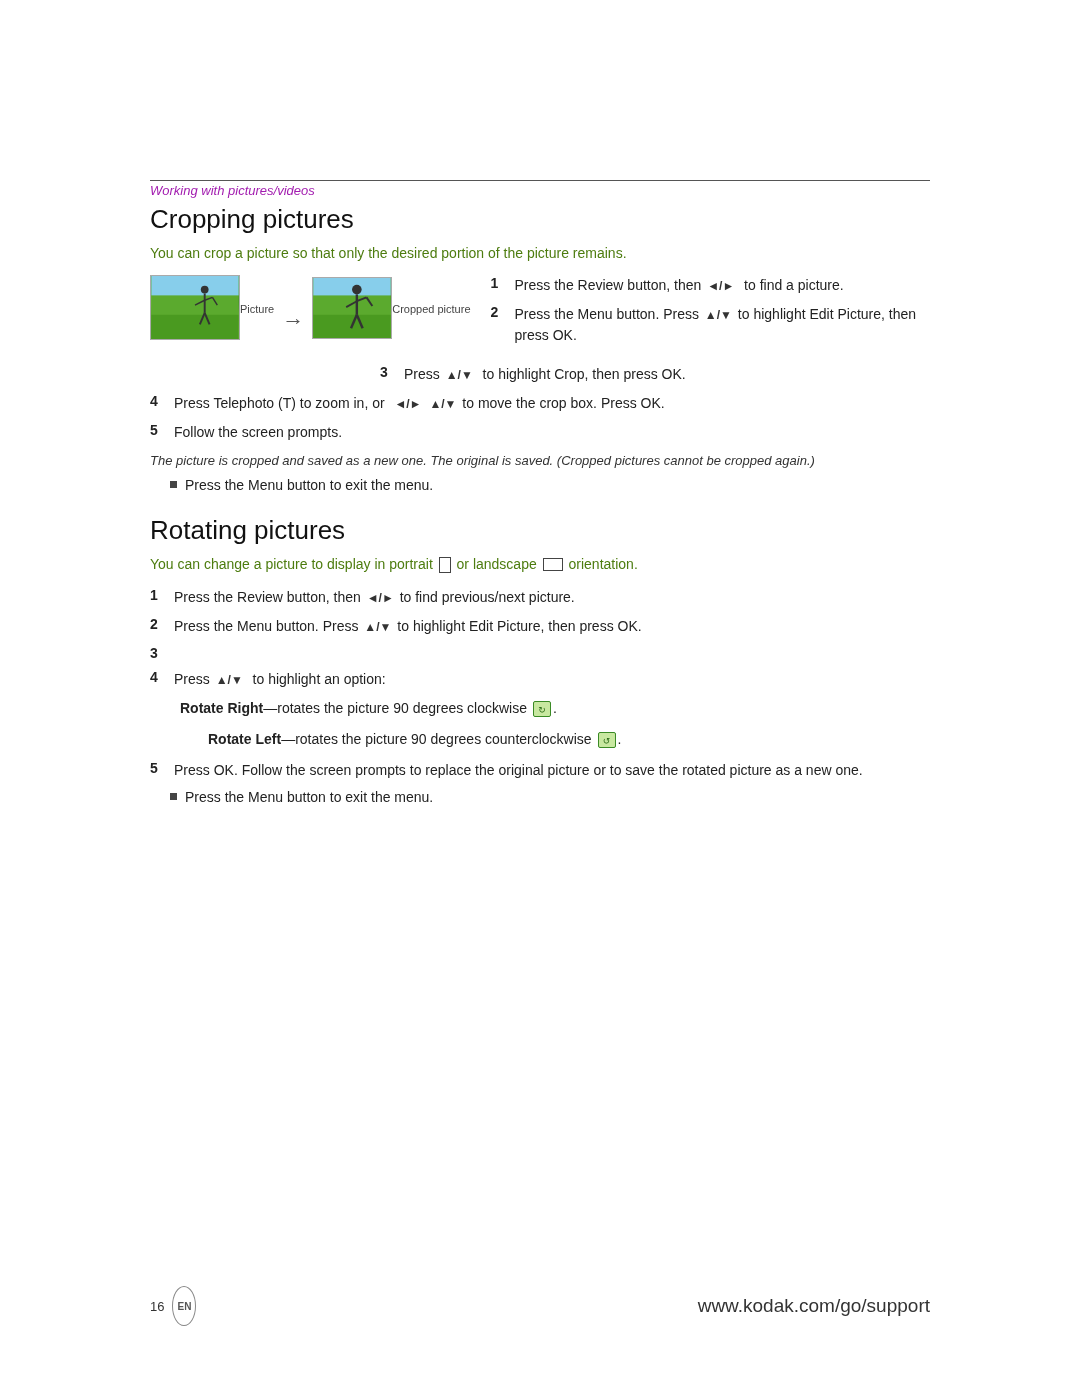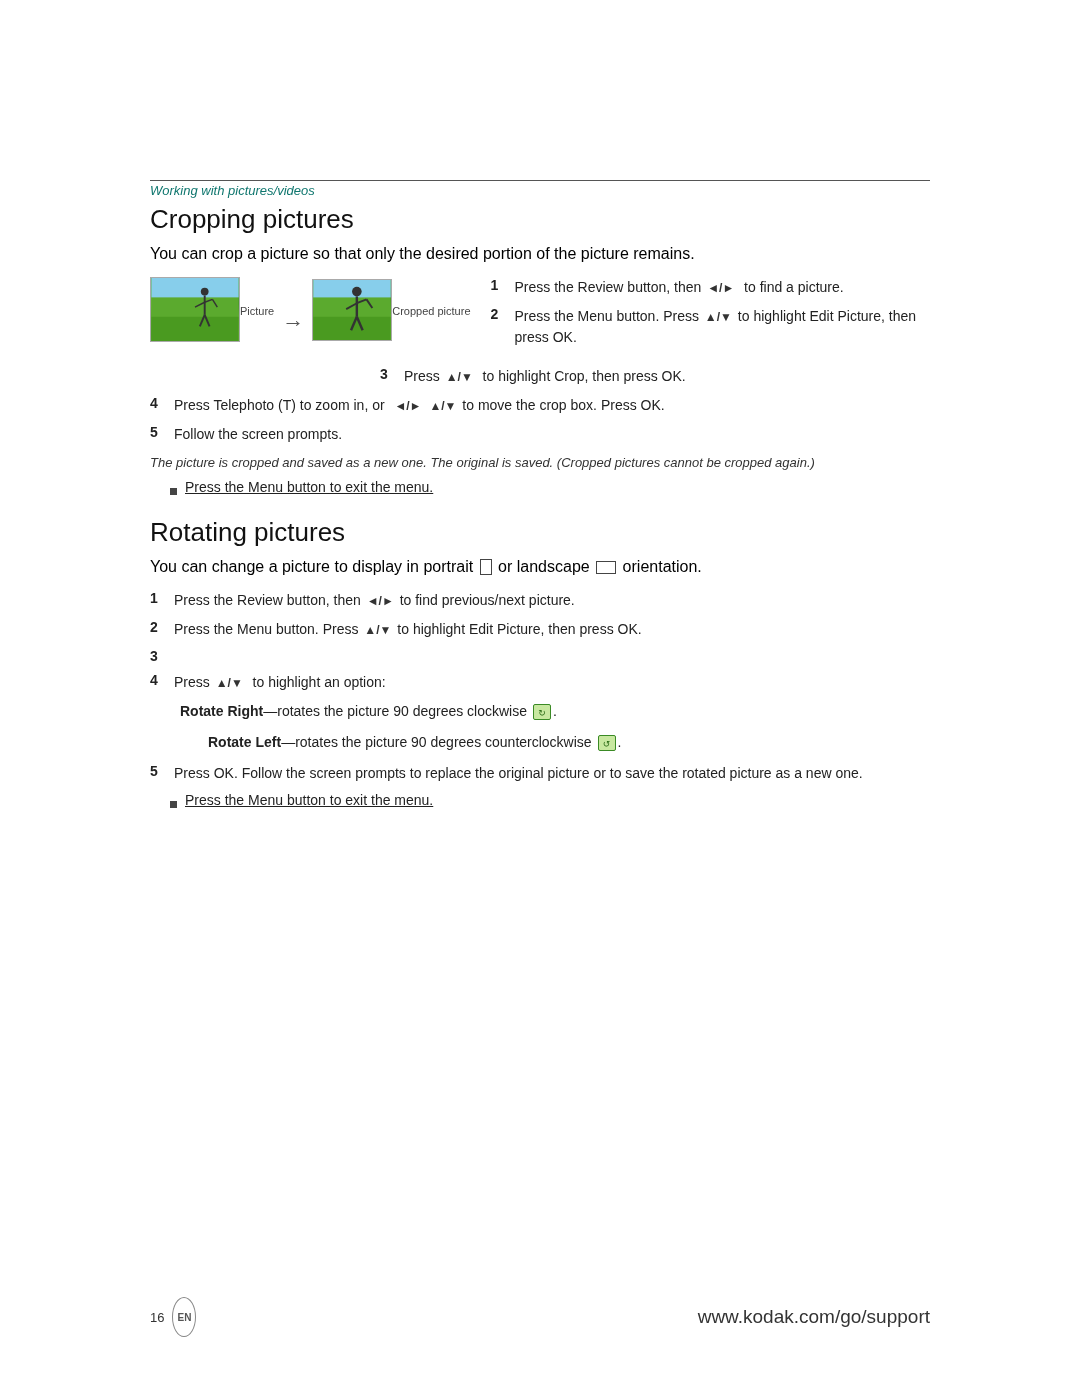--- a/index.html
+++ b/index.html
@@ -21,36 +21,36 @@
     }
 
     .section-header-line {
       border-top: 1.5px solid #555;
       margin-bottom: 2px;
     }
 
     .working-label {
       font-style: italic;
       font-size: 13px;
-      color: #0f766e;
+      color: #a21caf;
       margin-bottom: 4px;
       display: block;
     }
 
     h2 {
       font-size: 26px;
       font-weight: normal;
       margin: 6px 0 10px 0;
       color: #111;
     }
 
     p.intro {
-      font-size: 16px;
+      font-size: 14px;
       margin-bottom: 14px;
-      color: #000000;
+      color: #4d7c0f;
     }
 
     .crop-figure {
       display: flex;
       align-items: flex-start;
       margin-bottom: 10px;
     }
 
     .crop-images {
       display: flex;
@@ -139,23 +139,22 @@
     .note-italic {
       font-style: italic;
       font-size: 13px;
       color: #333;
       margin: 8px 0 6px 0;
       line-height: 1.5;
     }
 
     .bullet-item {
       display: flex;
-      align-items: flex-end;
+      align-items: flex-start;
       margin: 4px 0 4px 20px;
-      text-decoration: underline;
     }
 
     .bullet-square {
       width: 7px;
       height: 7px;
       background: #444;
       margin-right: 8px;
       margin-top: 4px;
       flex-shrink: 0;
     }
@@ -164,21 +163,21 @@
       font-size: 14px;
       color: #222;
     }
 
     .section-gap {
       margin-top: 22px;
     }
 
     .footer {
       position: absolute;
-      bottom: 60px;
+      bottom: 71px;
       left: 150px;
       right: 150px;
       display: flex;
       align-items: center;
       justify-content: space-between;
     }
 
     .footer-page {
       font-size: 13px;
       color: #333;

